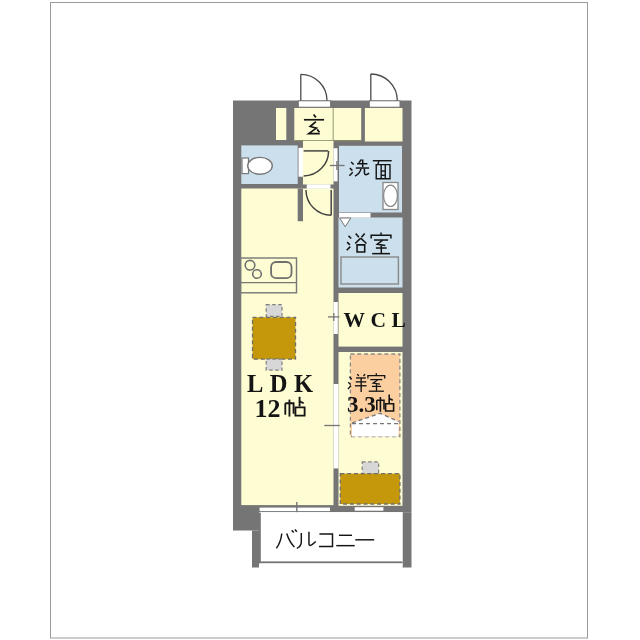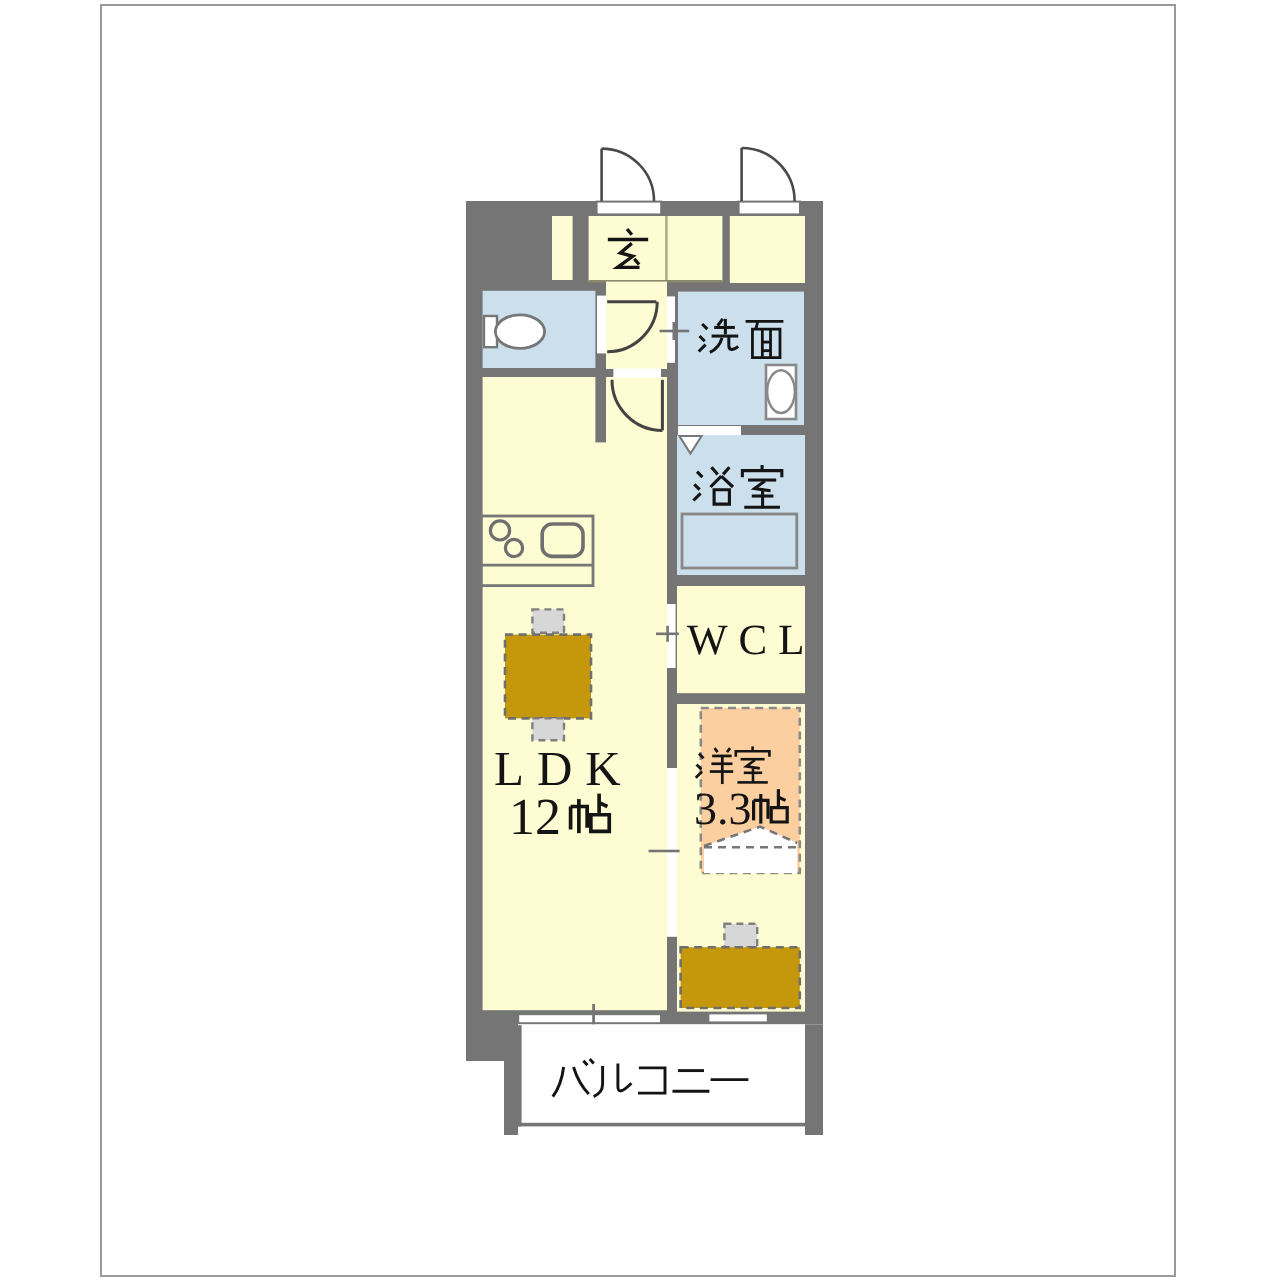--- a/index.html
+++ b/index.html
@@ -1,16 +1,16 @@
 <!DOCTYPE html>
 <html><head>
 <meta charset="utf-8">
 <style>
 html,body{margin:0;padding:0;background:#ffffff;}
-#stage{position:relative;width:640px;height:640px;background:#ffffff;overflow:hidden;}
+#stage{position:relative;width:640px;height:640px;background:#ffffff;overflow:hidden;font-weight:bold;}
 svg{display:block;}
 text{font-family:"Liberation Serif",serif;fill:#141414;}
 .wall{fill:#757575;}
 .cream{fill:#fefcd2;}
 .blue{fill:#cbdfec;}
 </style>
 </head>
 <body>
 <div id="stage">
 <svg width="640" height="640" viewBox="0 0 640 640">

